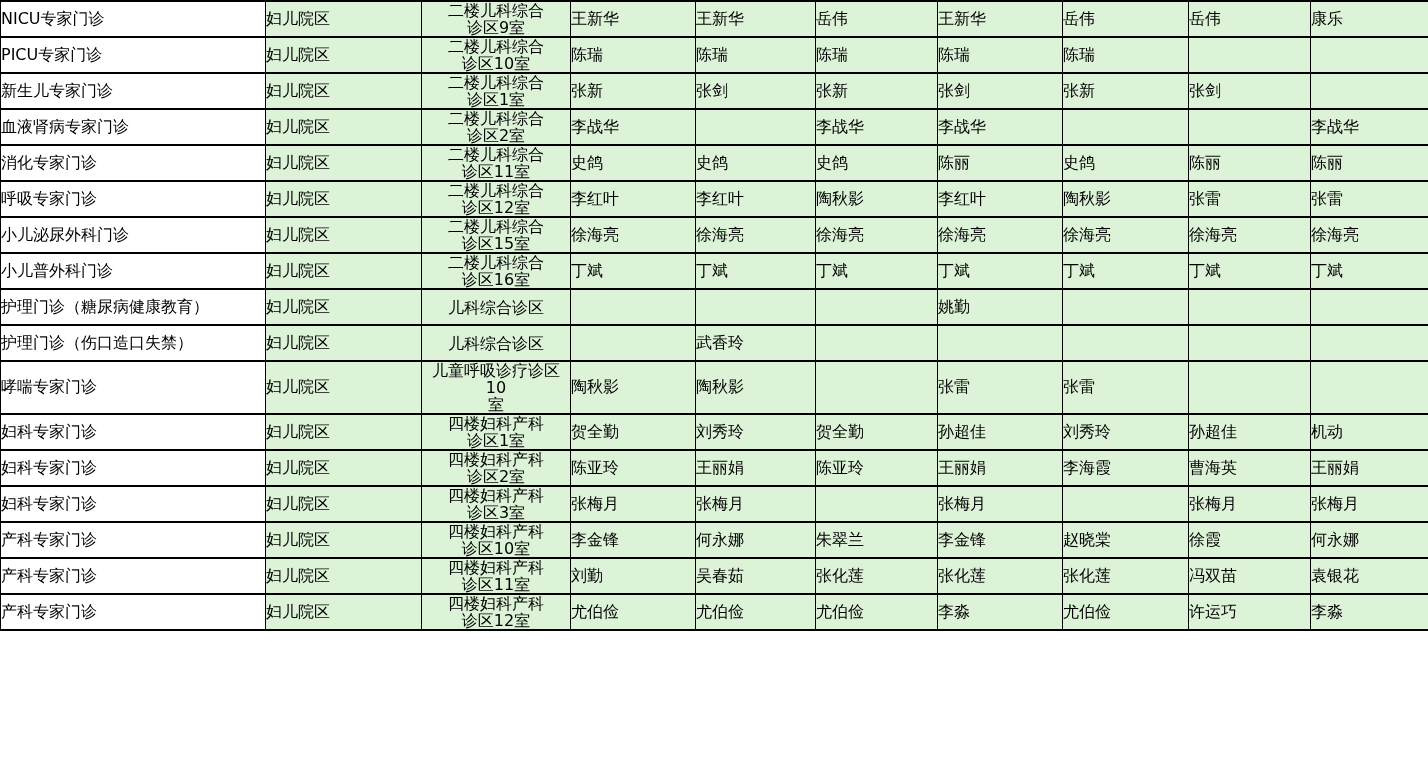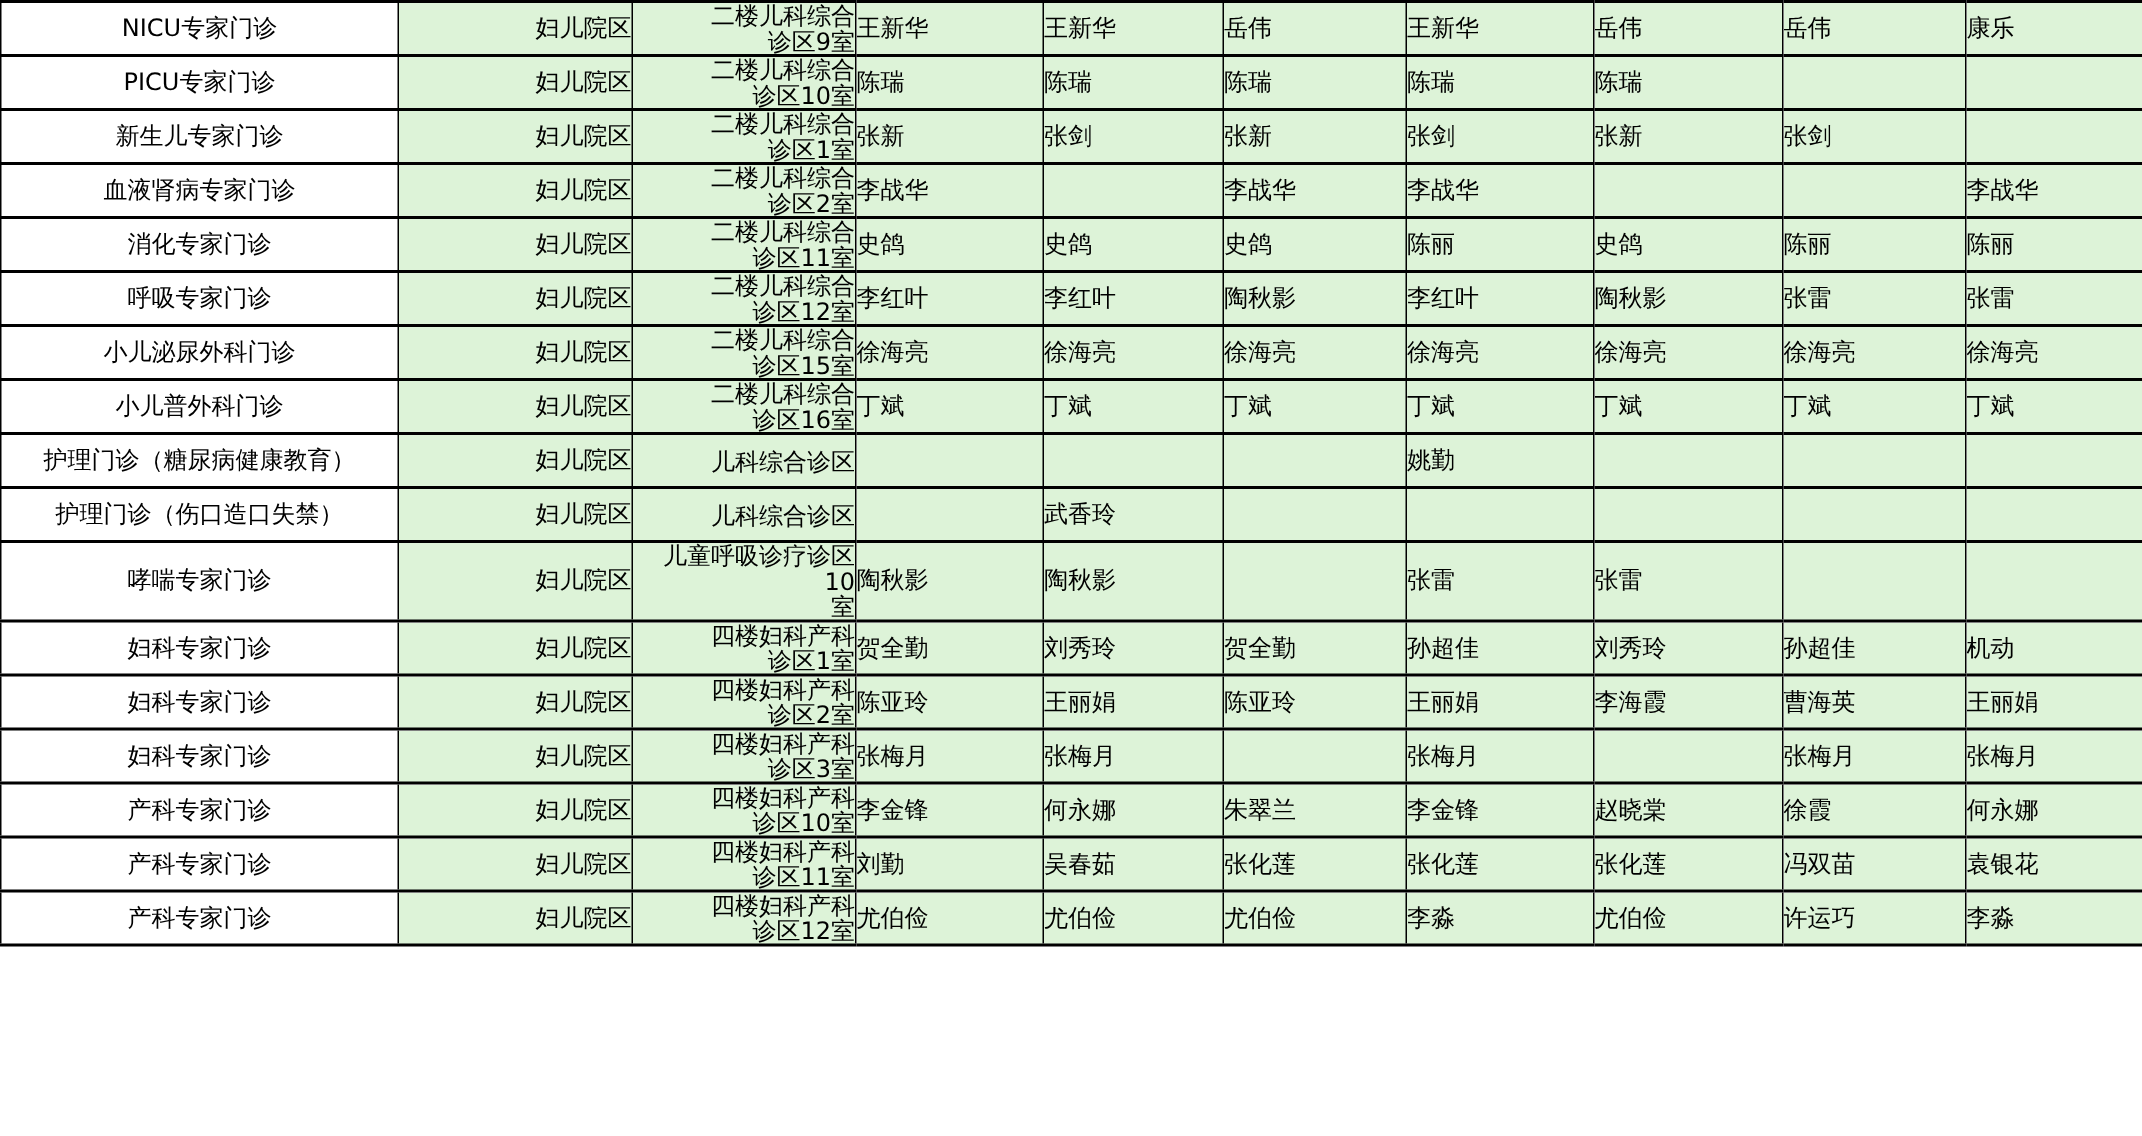--- a/index.html
+++ b/index.html
@@ -28,29 +28,29 @@
     border-right:1px solid var(--border);
     border-top:2px solid var(--border);
     border-bottom:2px solid var(--border);
     padding:0;
     font-size:16px;
     overflow:hidden;
     vertical-align:middle;
   }
   td.dept{
     background:var(--white);
-    text-align:center;
+    text-align:left;
   }
   td.campus{
     background:var(--green);
-    text-align:right;
+    text-align:left;
   }
   td.loc{
     background:var(--green);
-    text-align:right;
+    text-align:center;
     white-space:pre-line;
     font-size:15px;
     line-height:17px;
   }
   td.day{
     background:var(--green);
     text-align:left;
     padding-left:7px;
   }
 </style>

